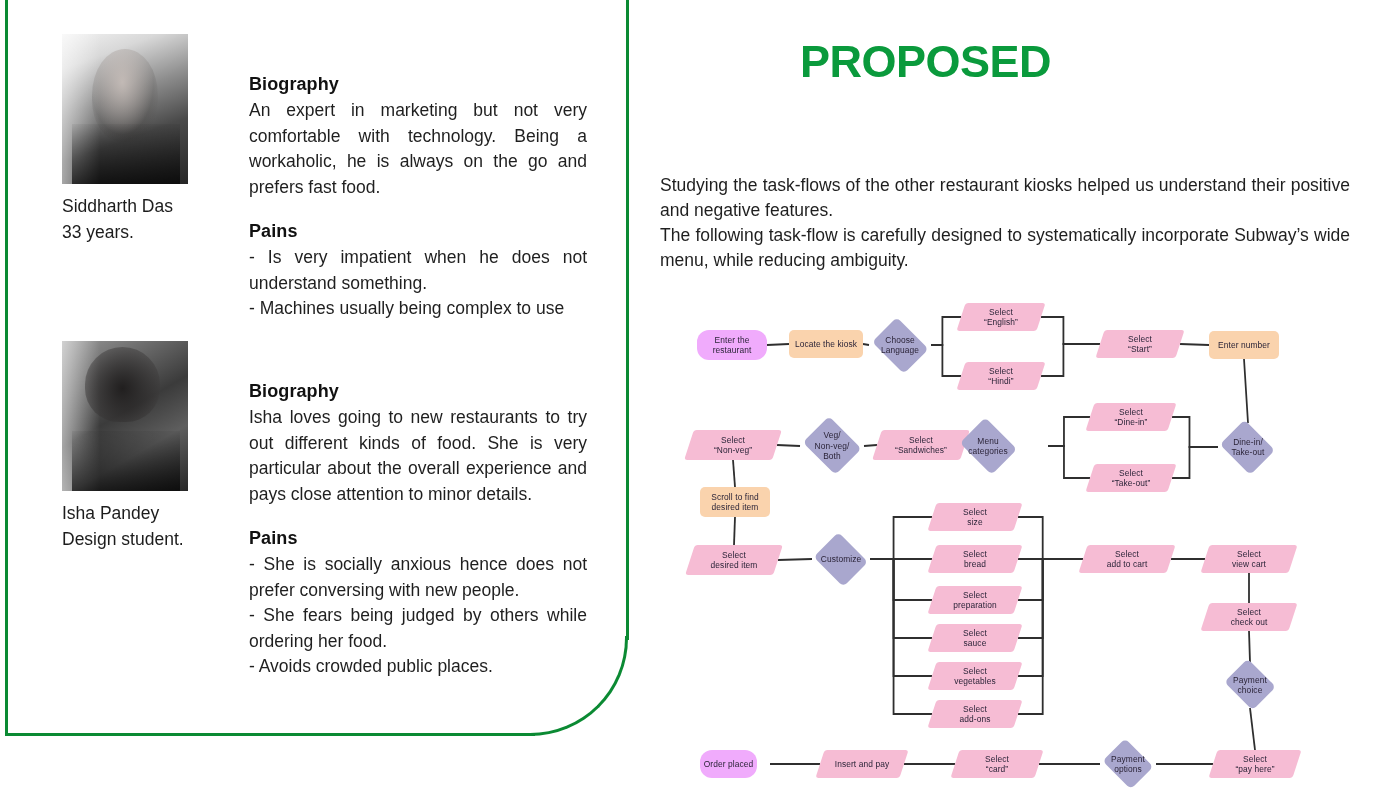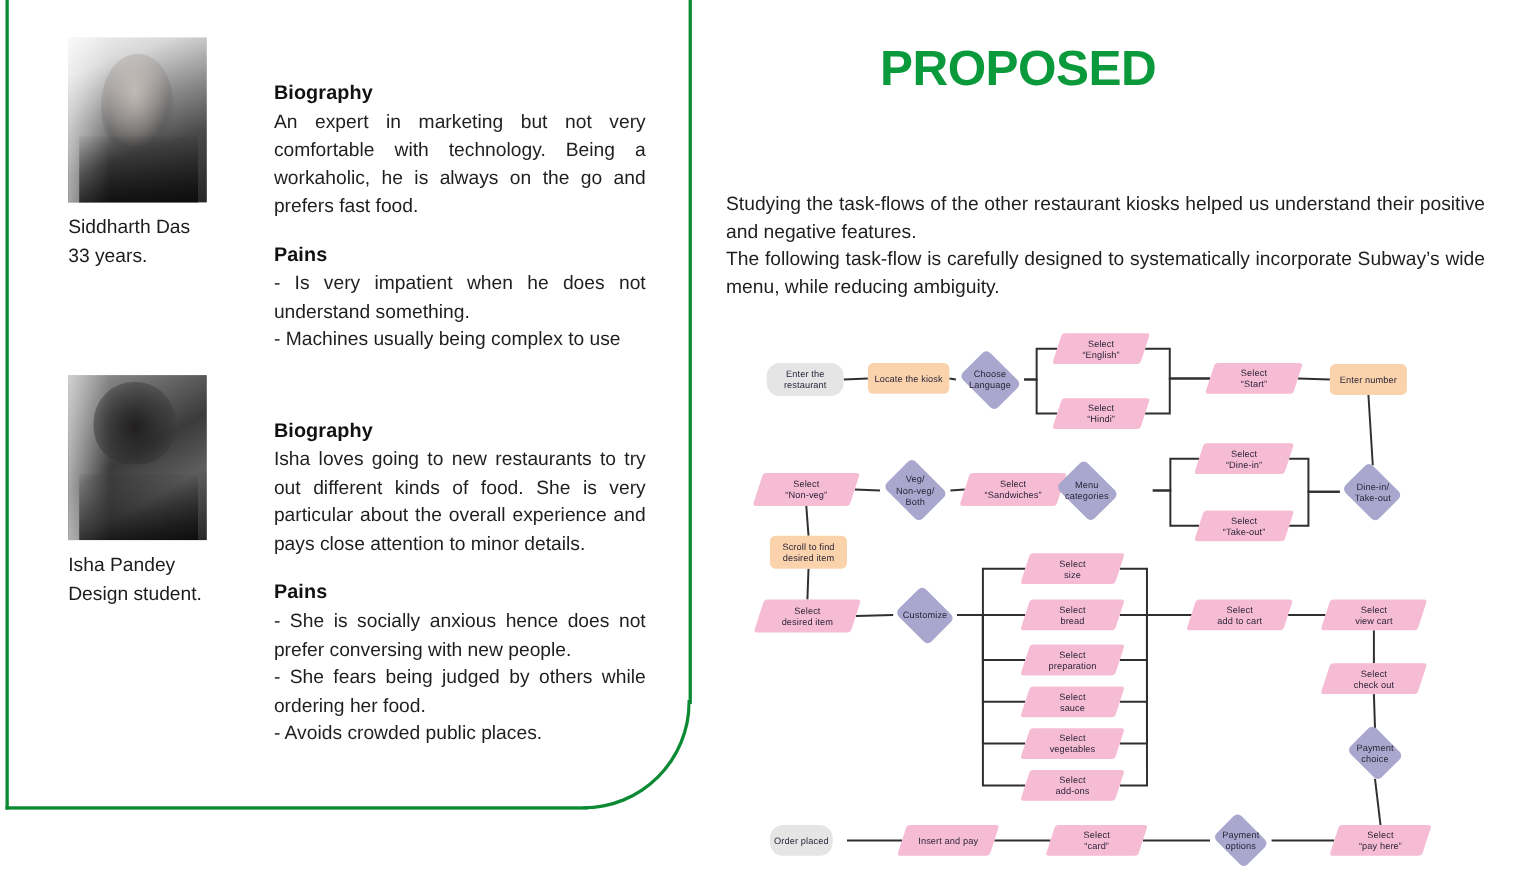--- a/index.html
+++ b/index.html
@@ -87,21 +87,21 @@
   
   #flowchart{position:absolute;left:0;top:0;width:760px;height:805px;}
   #edges{position:absolute;left:0;top:0;width:760px;height:805px;}
 
   .node{
     position:absolute;box-sizing:border-box;
     display:flex;align-items:center;justify-content:center;text-align:center;
     font-size:8.4px;line-height:10.5px;color:#2b2438;
     letter-spacing:.1px;
   }
-  .n-term{background:#e5e5e5;border-radius:12px;}
+  .n-term{background:#f0abfc;border-radius:12px;}
   .n-proc{background:#fad3ad;border-radius:5px;}
   .shape-para{
     position:absolute;left:0;top:0;width:100%;height:100%;
     background:#f6bcd4;transform:skewX(-18deg);border-radius:3px;
   }
   .shape-dia{
     position:absolute;left:14%;top:14%;width:72%;height:72%;
     background:#a9a7ce;transform:rotate(45deg);border-radius:5px;
   }
   .node .label{position:relative;z-index:2;padding:0 2px;}

